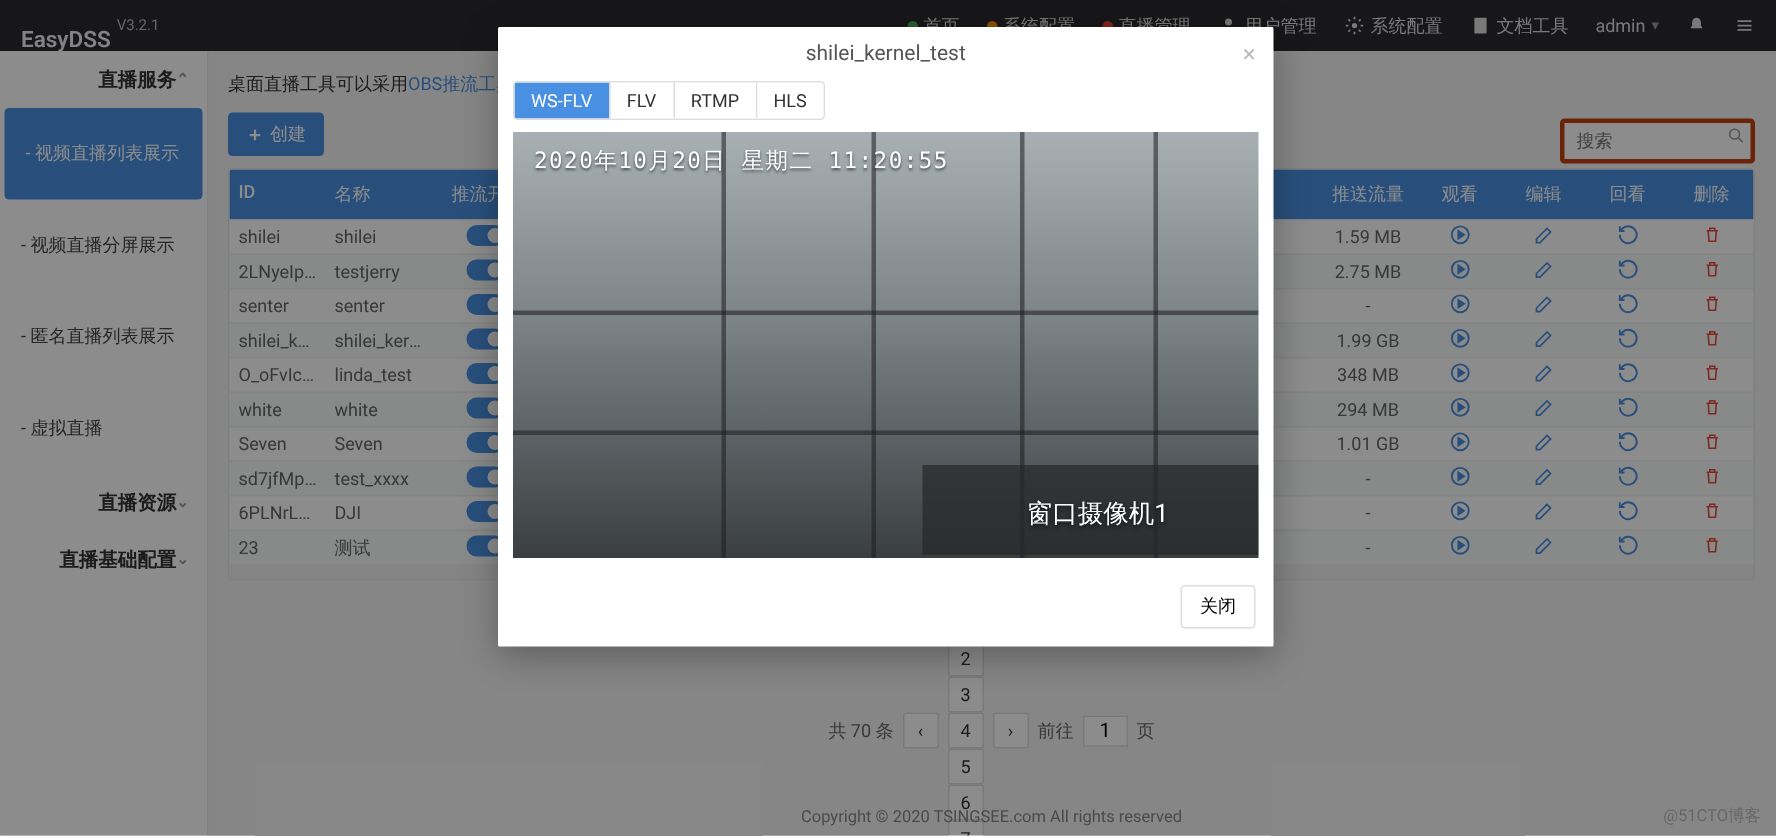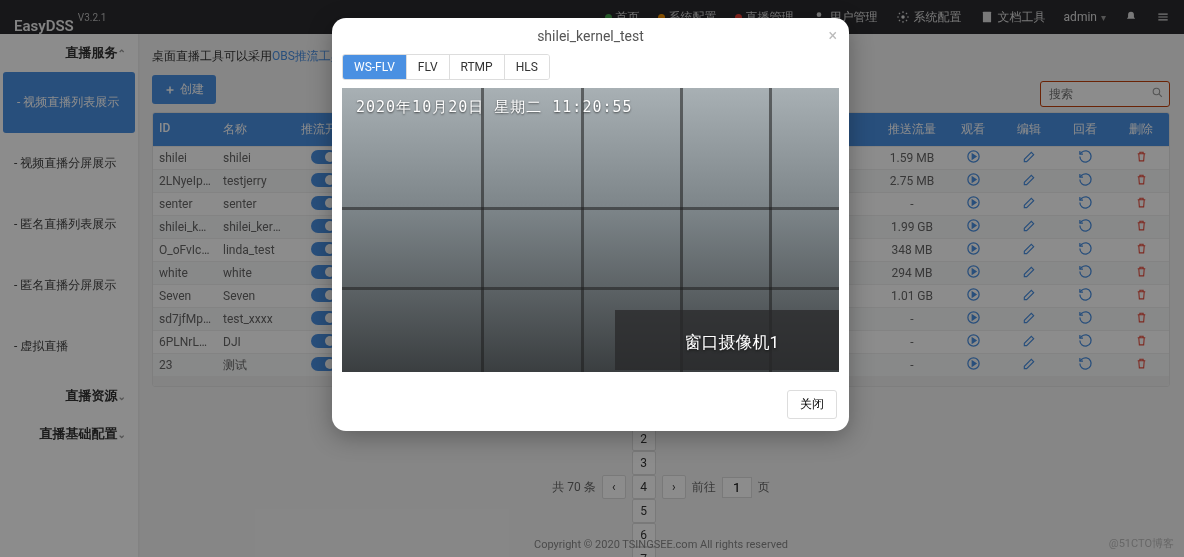--- a/index.html
+++ b/index.html
@@ -16,21 +16,21 @@
 .sidebar { position:absolute; top:34px; left:0; width:138px; bottom:0; background:#fff; box-shadow:1px 0 2px rgba(0,0,0,0.05); }
 .side-sec { padding:10px 12px; font-size:13px; font-weight:600; display:flex; align-items:center; justify-content:flex-end; cursor:pointer; }
 .side-item { padding:22px 14px; font-size:12px; cursor:pointer; color:#444; }
 .side-item.active { background:#4a90e2; color:#fff; border-radius:3px; margin:0 3px; }
 .chev { font-size:10px; color:#999; }
 .main { position:absolute; top:34px; left:138px; right:0; bottom:0; padding:14px; }
 .toolbar-row { display:flex; align-items:center; margin-bottom:10px; font-size:12px; }
 .link { color:#4a90e2; }
 .create-btn { display:inline-flex; align-items:center; gap:4px; background:#4a90e2; color:#fff; padding:6px 12px; border-radius:3px; font-size:12px; margin-bottom:8px; cursor:pointer; }
 .search-box { margin-left:auto; position:relative; }
-.search-box input { width:130px; padding:5px 22px 5px 8px; border:1px solid #c2410c; border-radius:3px; font-size:12px; }
+.search-box input { width:130px; padding:5px 22px 5px 8px; border:3px solid #c2410c; border-radius:3px; font-size:12px; }
 .search-box .sicon { position:absolute; right:6px; top:5px; color:#999; }
 .table { width:100%; background:#fff; border:1px solid #e5e5e5; border-radius:3px; overflow-x:auto; }
 .thead { display:flex; background:#4a90e2; color:#fff; font-size:12px; font-weight:500; }
 .th, .td { padding:8px 6px; flex:0 0 auto; overflow:hidden; text-overflow:ellipsis; white-space:nowrap; }
 .c-id { width:64px; } .c-name { width:72px; } .c-sw { width:70px; text-align:center; }
 .c-flow { width:66px; text-align:center; } .c-gap { flex:1; }
 .c-act { width:56px; text-align:center; }
 .trow { display:flex; border-top:1px solid #eee; font-size:12px; color:#666; align-items:center; height:23px; }
 .trow:nth-child(even){ background:#f8f9fa; }
 .switch { width:26px; height:14px; background:#4a90e2; border-radius:7px; position:relative; display:inline-block; }
@@ -41,21 +41,21 @@
 .hscroll::after { content:""; position:absolute; right:2px; top:1px; font-size:8px; color:#999; }
 .pager { display:flex; align-items:center; justify-content:center; gap:6px; margin-top:16px; font-size:12px; }
 .pbtn { min-width:24px; height:24px; border:1px solid #ddd; background:#fff; border-radius:2px; display:flex; align-items:center; justify-content:center; cursor:pointer; }
 .pbtn.active { background:#4a90e2; color:#fff; border-color:#4a90e2; }
 .ptxt { color:#666; }
 .jmp input { width:30px; text-align:center; border:1px solid #ddd; padding:2px; }
 .footer { position:absolute; bottom:6px; left:0; right:0; text-align:center; font-size:11px; color:#888; }
 .watermark { position:absolute; bottom:6px; right:10px; font-size:11px; color:#bbb; }
 
 .modal-backdrop { position:absolute; inset:0; background:rgba(0,0,0,0.45); }
-.modal { position:absolute; top:18px; left:332px; width:517px; background:#fff; border-radius:14px; box-shadow:0 6px 24px rgba(0,0,0,0.3); }
+.modal { position:absolute; top:18px; left:332px; width:517px; background:#fff; border-radius:1px; box-shadow:0 6px 24px rgba(0,0,0,0.3); }
 .modal-head { padding:10px 14px; text-align:center; font-size:14px; color:#555; position:relative; }
 .modal-close { position:absolute; right:12px; top:8px; color:#bbb; cursor:pointer; font-size:16px; }
 .modal-body { padding:0 10px 10px; }
 .protabs { display:flex; border:1px solid #ddd; border-radius:3px; width:fit-content; margin-bottom:8px; overflow:hidden; }
 .protab { padding:5px 11px; font-size:12px; border-right:1px solid #ddd; cursor:pointer; background:#fff; }
 .protab:last-child { border-right:none; }
 .protab.active { background:#4a90e2; color:#fff; }
 .video { width:497px; height:284px; background:linear-gradient(180deg,#a8b0b4 0%,#7a8286 45%,#3a3e40 100%); position:relative; overflow:hidden; }
 .video .ts { position:absolute; top:10px; left:14px; color:#fff; font-size:15px; letter-spacing:1px; font-family:monospace; text-shadow:0 1px 2px rgba(0,0,0,0.6); }
 .video .cam { position:absolute; bottom:18px; right:60px; color:#fff; font-size:17px; text-shadow:0 1px 3px rgba(0,0,0,0.7); }
@@ -122,21 +122,20 @@
 </div>
 
 <div class="sidebar">
   <div class="side-sec">
       <span>直播服务</span>
       <span class="chev">⌃</span>
     </div>
   <div class="side-item active">- 视频直播列表展示</div>
   <div class="side-item">- 视频直播分屏展示</div>
   <div class="side-item">- 匿名直播列表展示</div>
-  <div class="side-item">- 匿名直播分屏展示</div>
   <div class="side-item">- 虚拟直播</div>
   <div class="side-sec">
       <span>直播资源</span>
       <span class="chev">⌄</span>
     </div>
   <div class="side-sec">
       <span>直播基础配置</span>
       <span class="chev">⌄</span>
     </div>
 </div>

